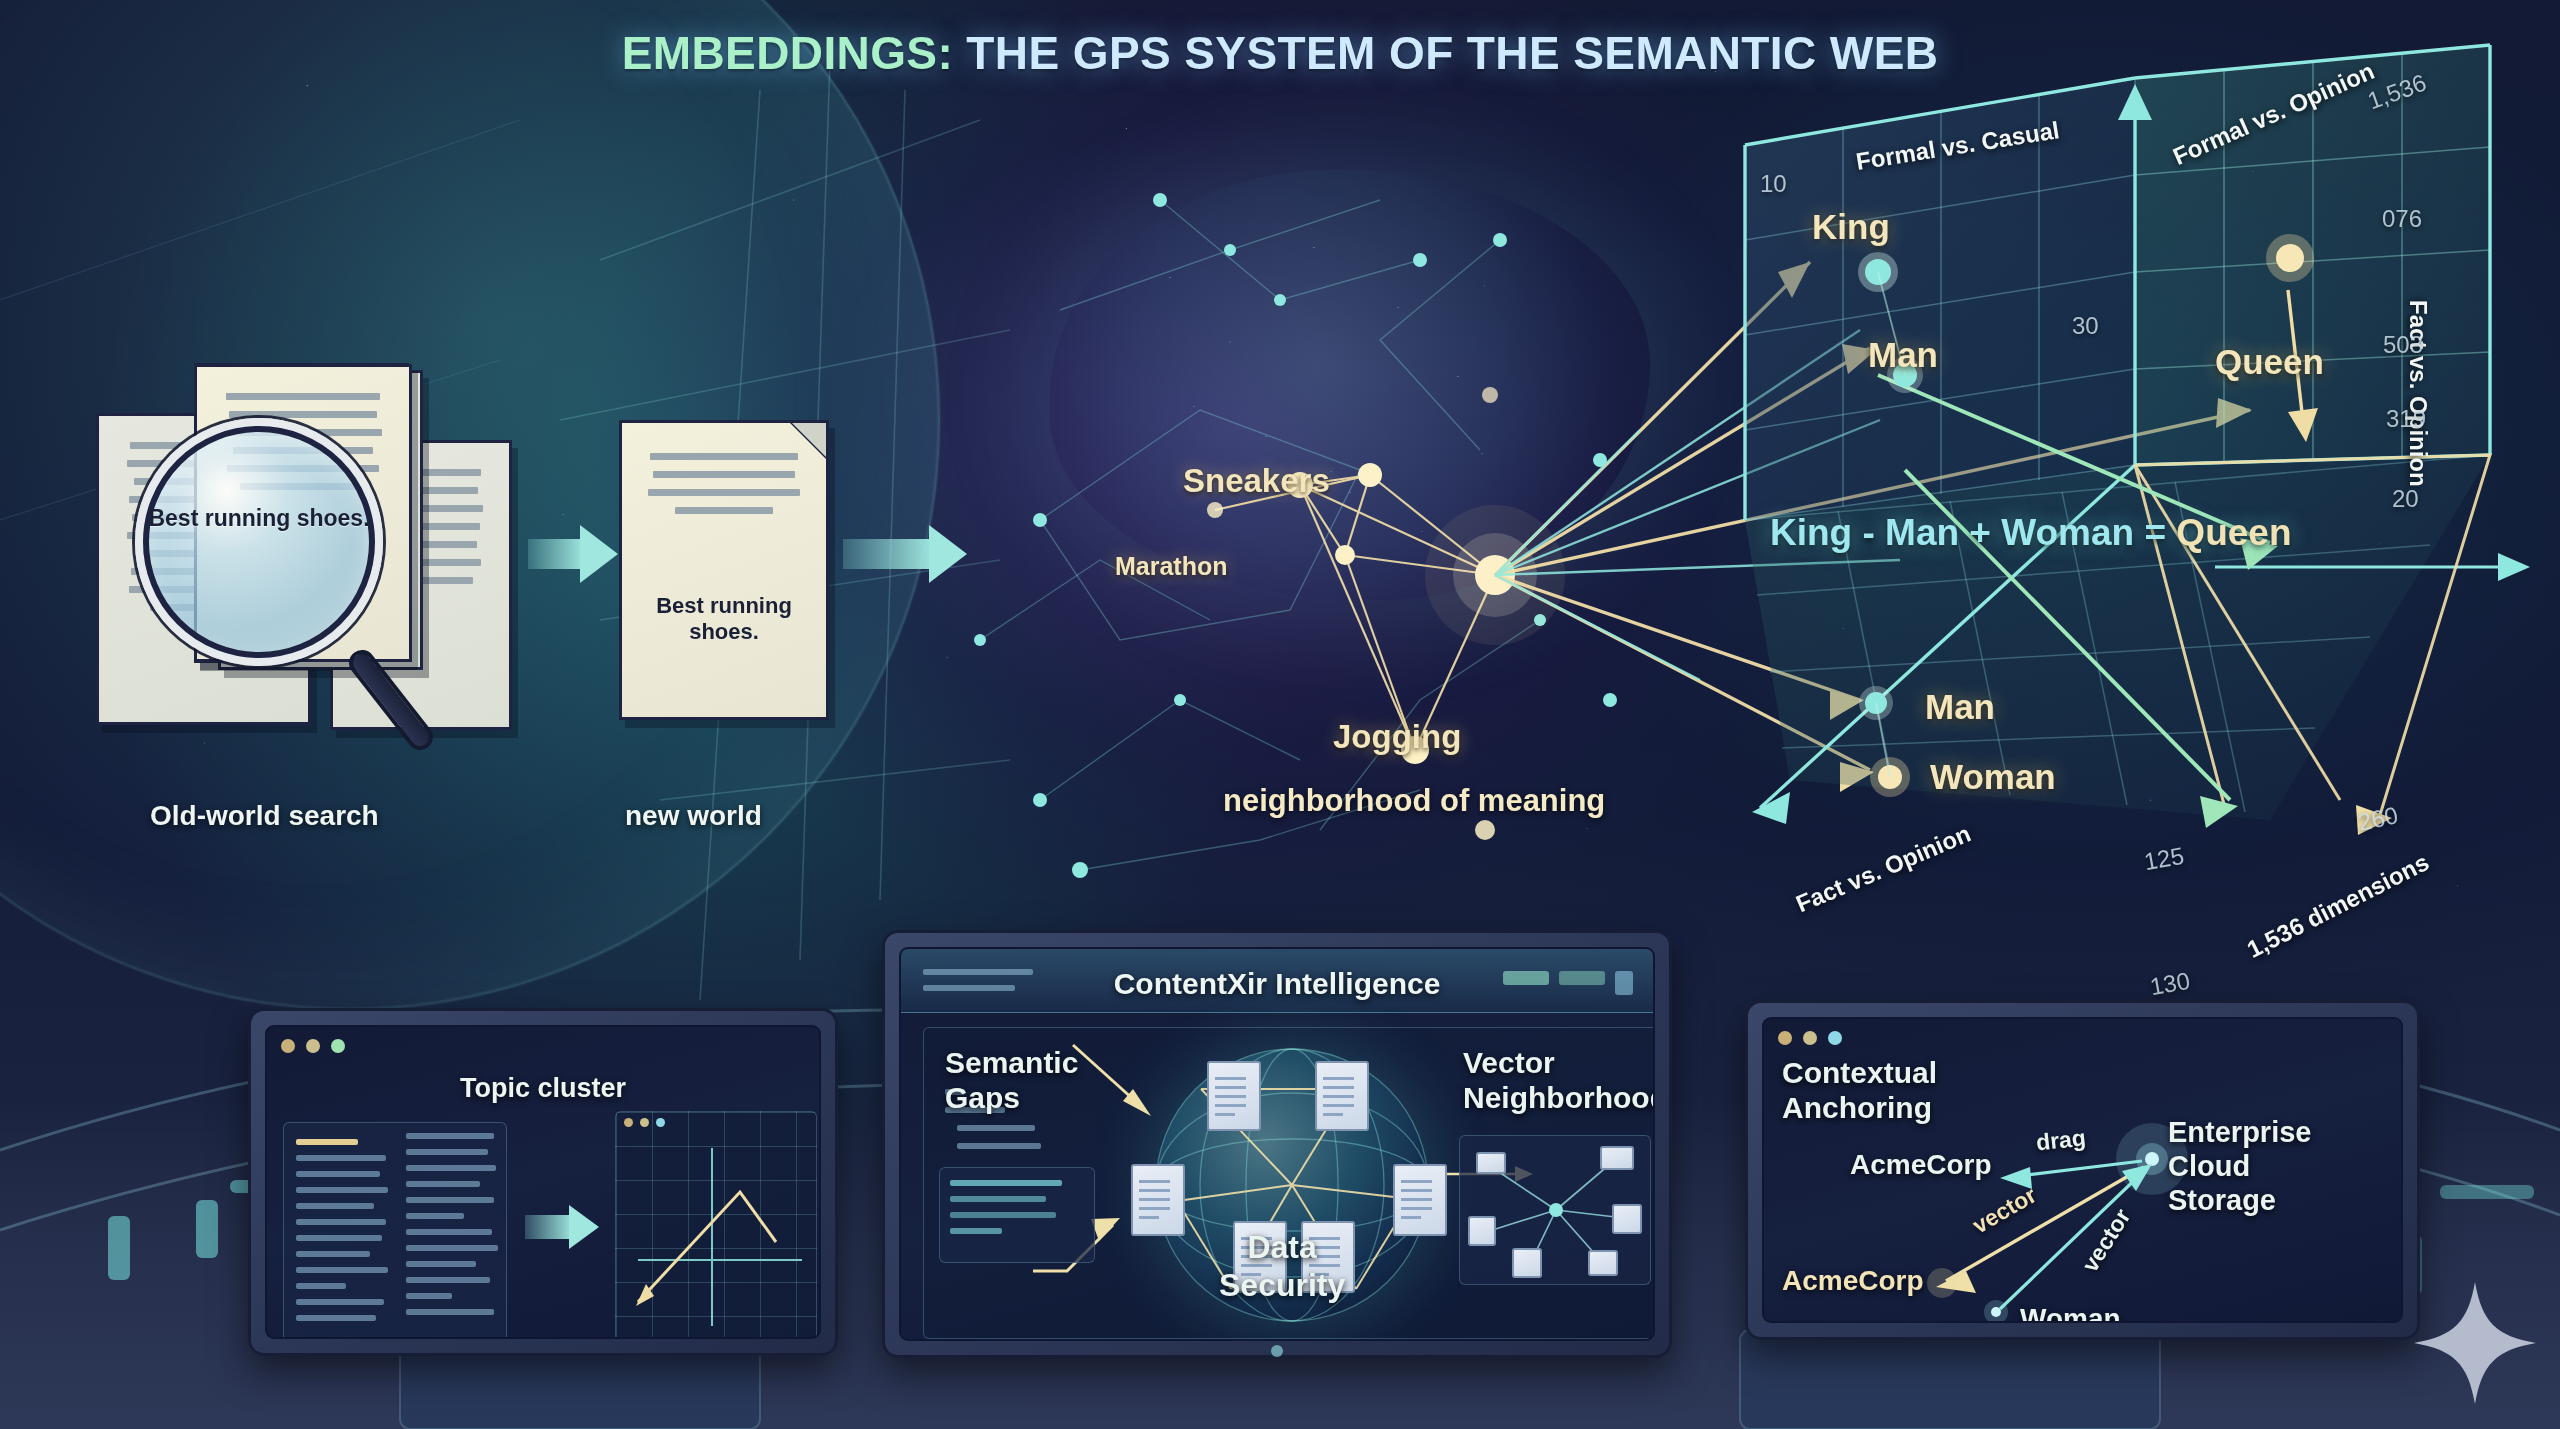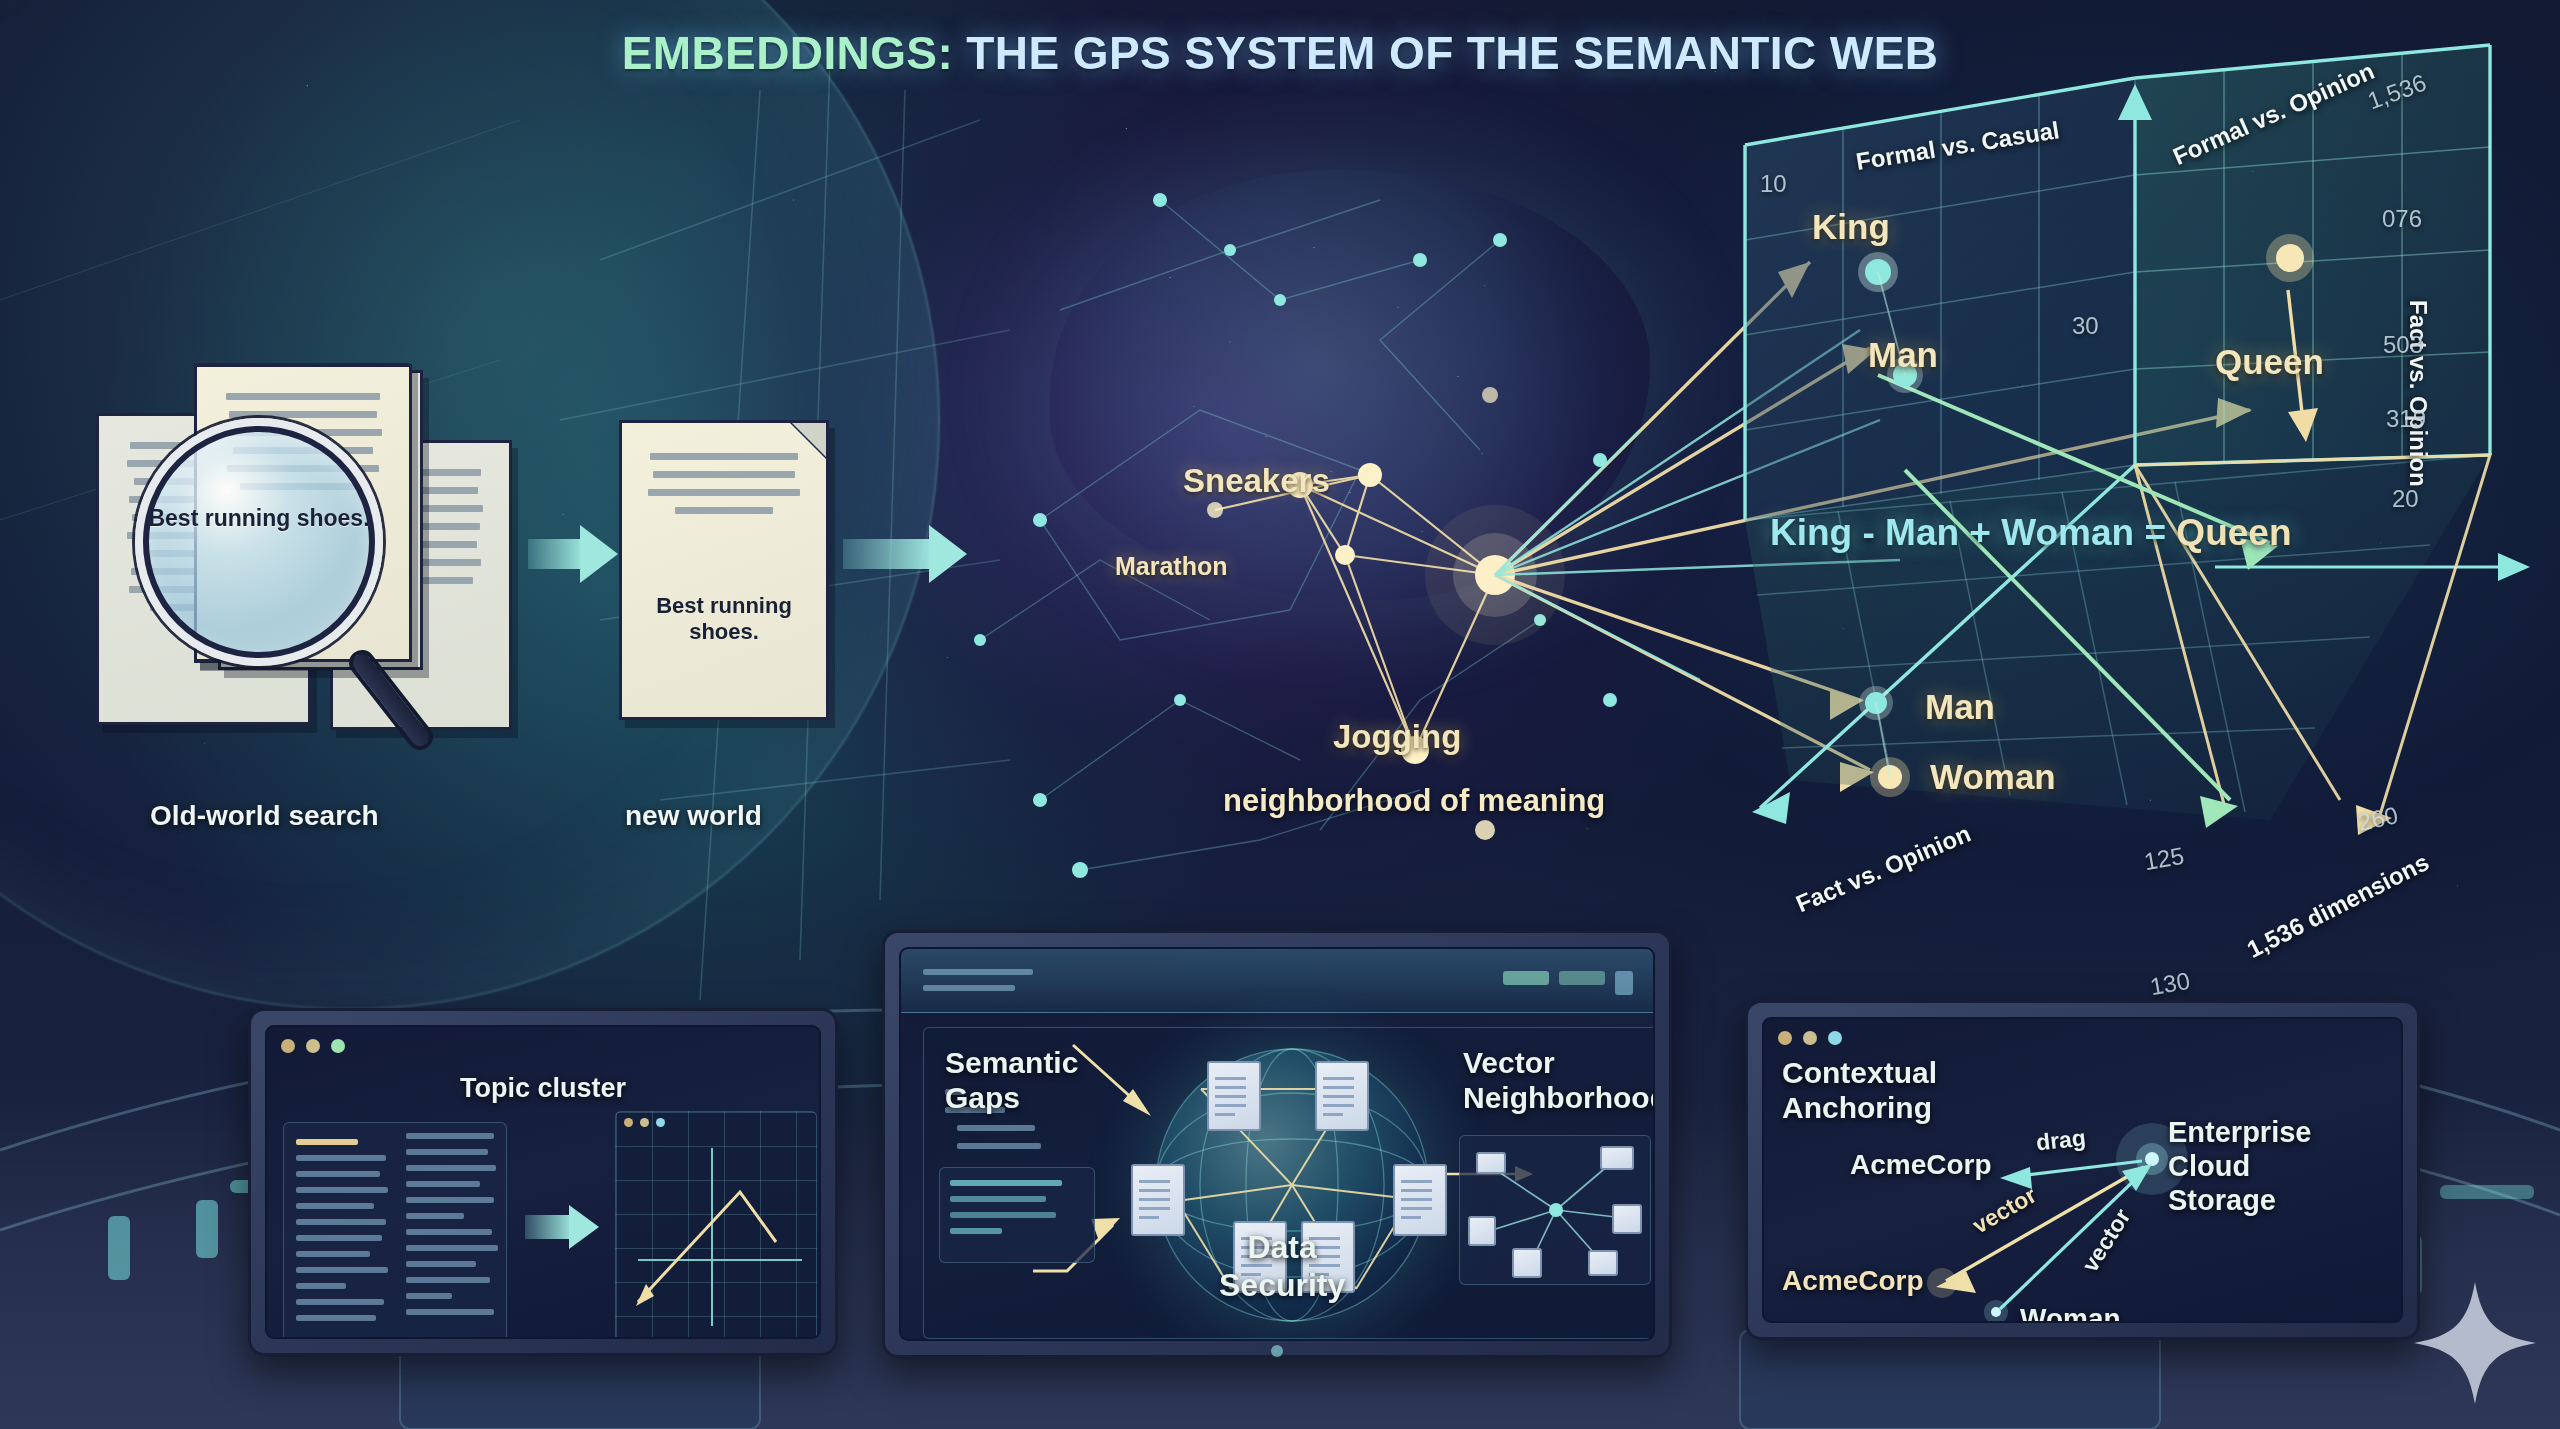--- a/index.html
+++ b/index.html
@@ -656,20 +656,21 @@
     <div class="screen">
 
       <div style="position:absolute;left:0;top:0;width:100%;height:64px;background:linear-gradient(180deg,rgba(46,82,112,.85),rgba(26,48,78,.7));border-bottom:1px solid rgba(130,200,225,.35);"></div>
       <div class="txtline" style="left:22px; top:20px; width:110px;"></div>
       <div class="txtline" style="left:22px; top:36px; width:92px;"></div>
       <div style="position:absolute;right:20px;top:22px;display:flex;gap:10px;">
         <span style="width:46px;height:14px;border-radius:3px;background:rgba(150,230,200,.6);display:block"></span>
         <span style="width:46px;height:14px;border-radius:3px;background:rgba(150,230,200,.45);display:block"></span>
         <span style="width:18px;height:24px;border-radius:3px;background:rgba(150,210,235,.55);display:block"></span>
       </div>
+      <div class="scr-title" style="top:18px; font-size:30px;">ContentXir Intelligence</div>
 
       <div class="pane" style="left:22px; top:78px; width:742px; height:312px; background:rgba(16,28,56,.45);"></div>
 
       <div class="globe" style="left:255px; top:100px; width:272px; height:272px;"></div>
       <svg width="790" height="400" style="position:absolute;left:0;top:0;">
         <g stroke="rgba(150,245,235,.35)" stroke-width="1.3" fill="none">
           <ellipse cx="391" cy="236" rx="136" ry="136"></ellipse>
           <ellipse cx="391" cy="236" rx="46" ry="136"></ellipse>
           <ellipse cx="391" cy="236" rx="92" ry="136"></ellipse>
           <ellipse cx="391" cy="236" rx="136" ry="46"></ellipse>

